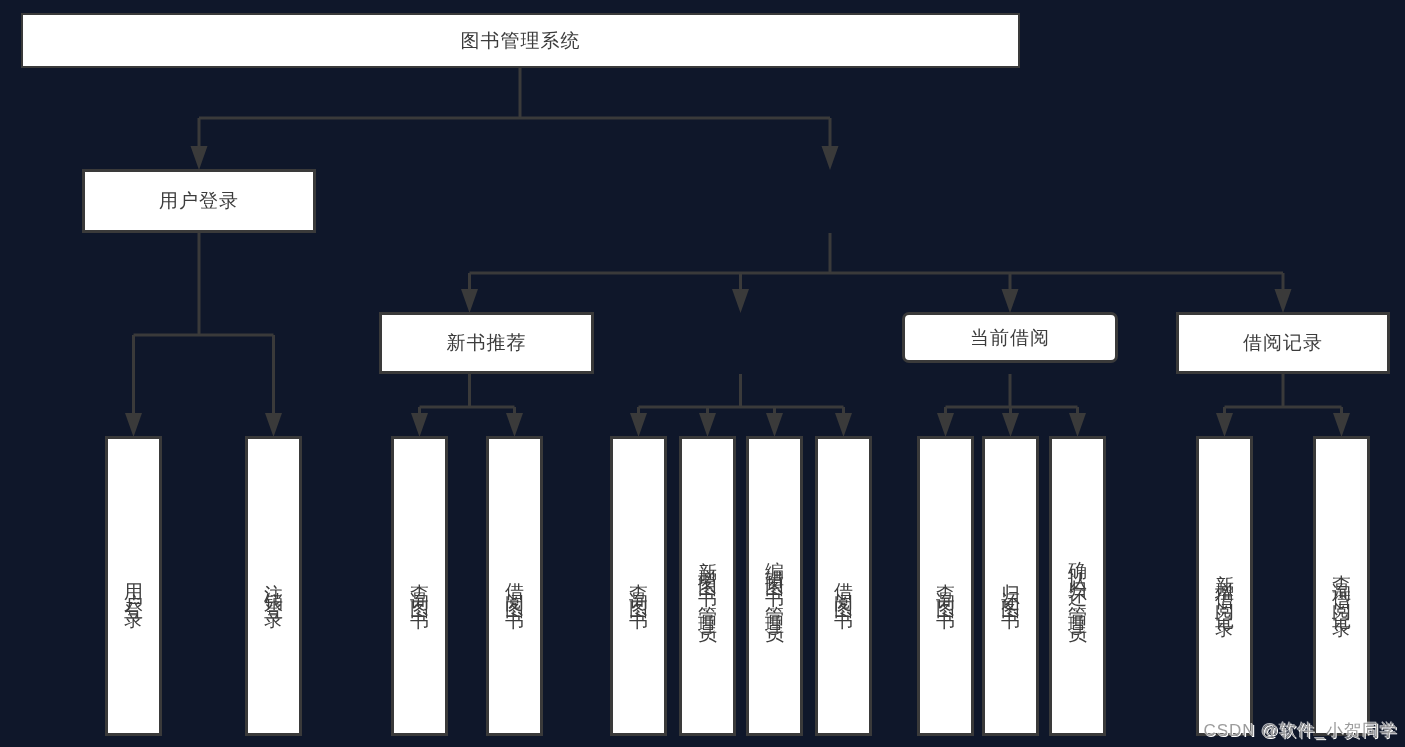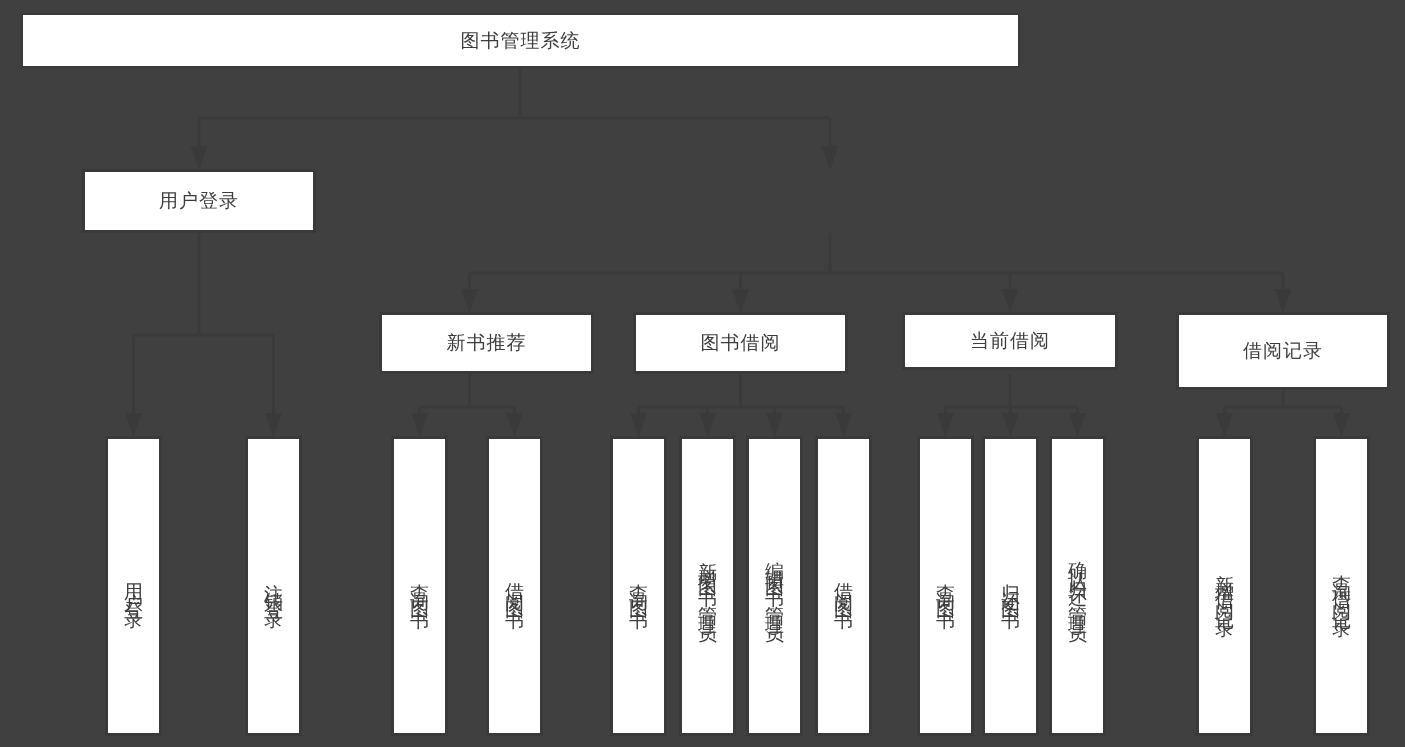--- a/index.html
+++ b/index.html
@@ -1,20 +1,20 @@
 <!DOCTYPE html>
 <html><head>
 <meta charset="utf-8">
 <style>
   html, body { margin: 0; padding: 0; background: #ffffff; }
   .canvas {
     position: relative;
     width: 1405px;
     height: 747px;
-    background: #404040;
+    background: #0f172a;
     overflow: hidden;
     font-family: "Liberation Sans", "DejaVu Sans", sans-serif;
   }
   svg.connectors {
     position: absolute;
     left: 0; top: 0;
     width: 1405px; height: 747px;
     z-index: 1;
   }
   .box {
@@ -89,27 +89,24 @@
     <span>图书管理系统</span>
   </div>
 
   <div class="box" style="left:82px; top:169px; width:234px; height:64px;">
     <span>用户登录</span>
   </div>
 
   <div class="box" style="left:379px; top:312px; width:215px; height:62px;">
     <span>新书推荐</span>
   </div>
-  <div class="box" style="left:633px; top:312px; width:215px; height:62px;">
-    <span>图书借阅</span>
-  </div>
-  <div class="box" style="left:902px; top:312px; width:216px; height:58px;">
+  <div class="box" style="left:902px; top:312px; width:216px; height:51px;border-radius:7px;">
     <span>当前借阅</span>
   </div>
-  <div class="box" style="left:1176px; top:312px; width:214px; height:78px;">
+  <div class="box" style="left:1176px; top:312px; width:214px; height:62px;">
     <span>借阅记录</span>
   </div>
 
   <div class="box v" style="left:105px; top:436px; width:57px; height:300px;">
     <span>用户登录</span>
   </div>
   <div class="box v" style="left:245px; top:436px; width:57px; height:300px;">
     <span>注销登录</span>
   </div>
 
@@ -143,14 +140,15 @@
     <span>确认归还（管理员）</span>
   </div>
 
   <div class="box v" style="left:1196px; top:436px; width:57px; height:300px;">
     <span>新增借阅记录</span>
   </div>
   <div class="box v" style="left:1313px; top:436px; width:57px; height:300px;">
     <span>查询借阅记录</span>
   </div>
 
+  <div class="watermark">CSDN @软件_小贺同学</div>
 
 </div>
 
 </body></html>

